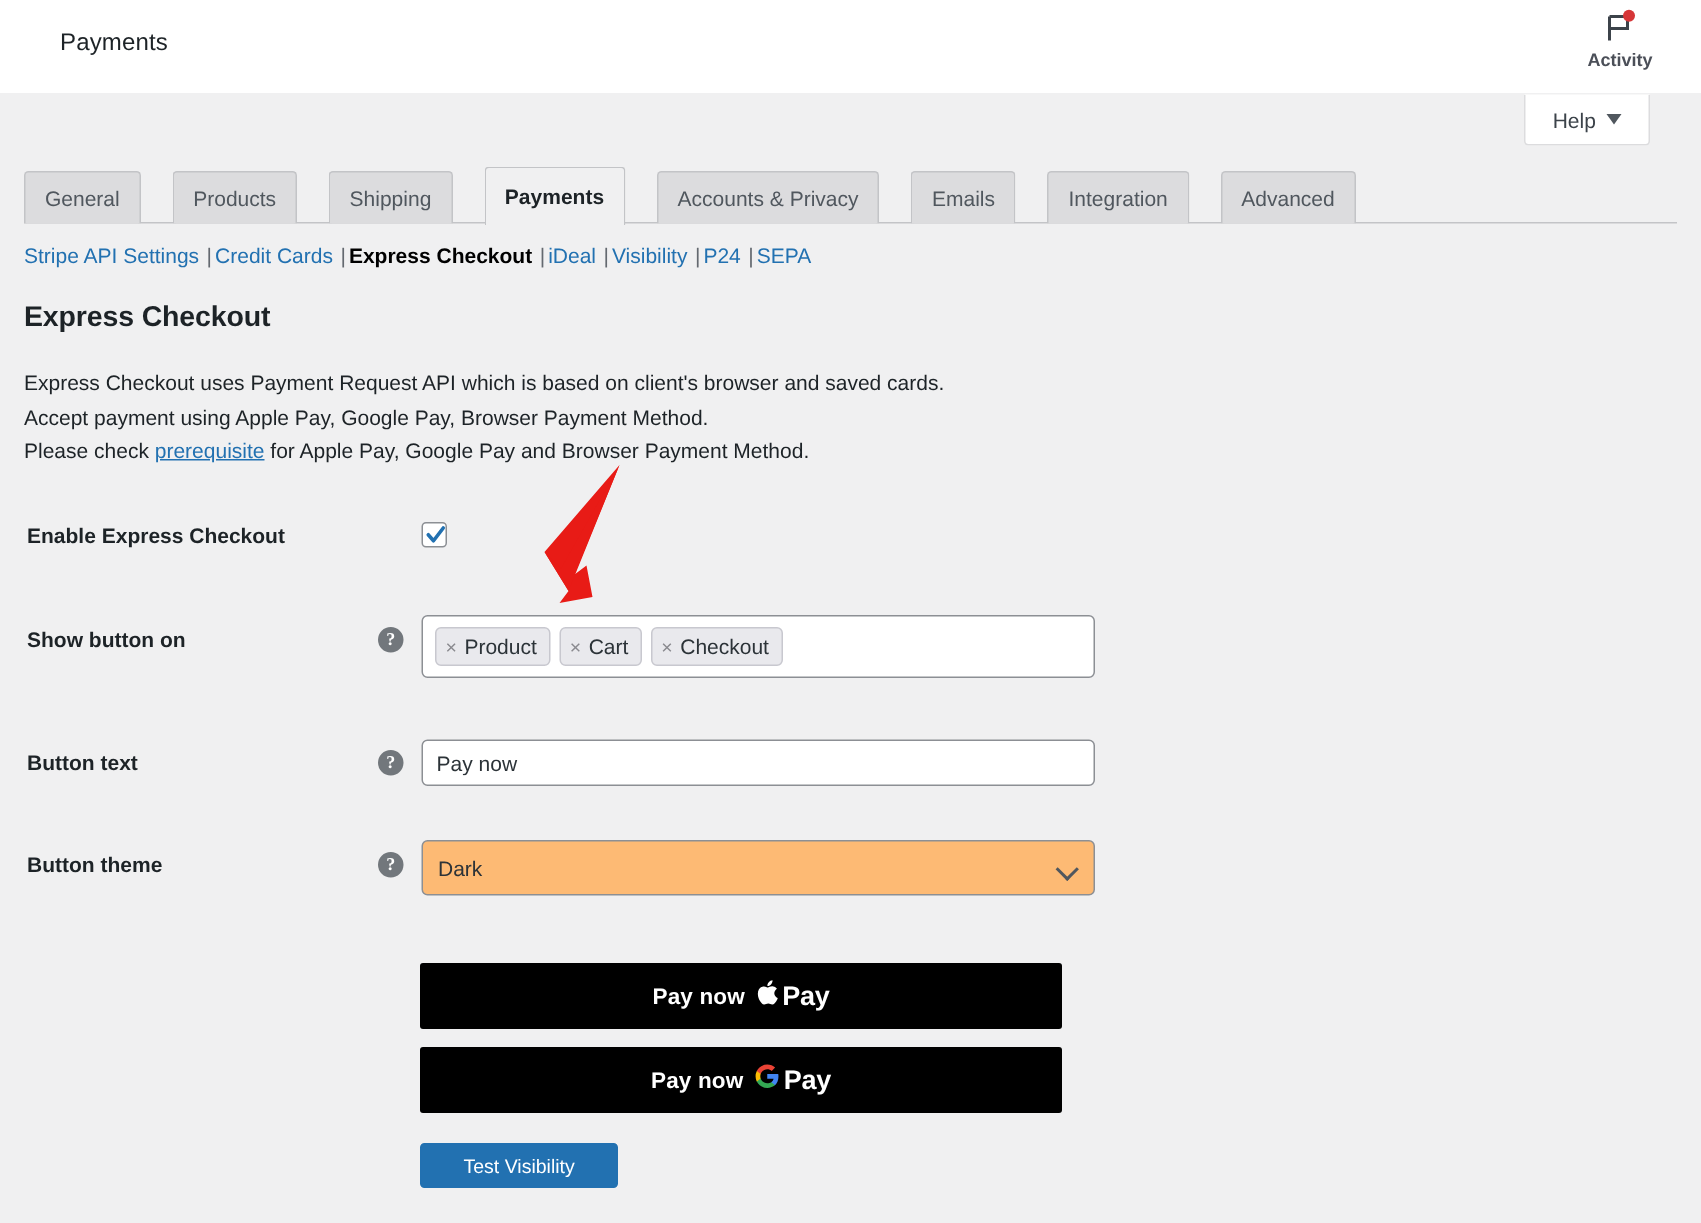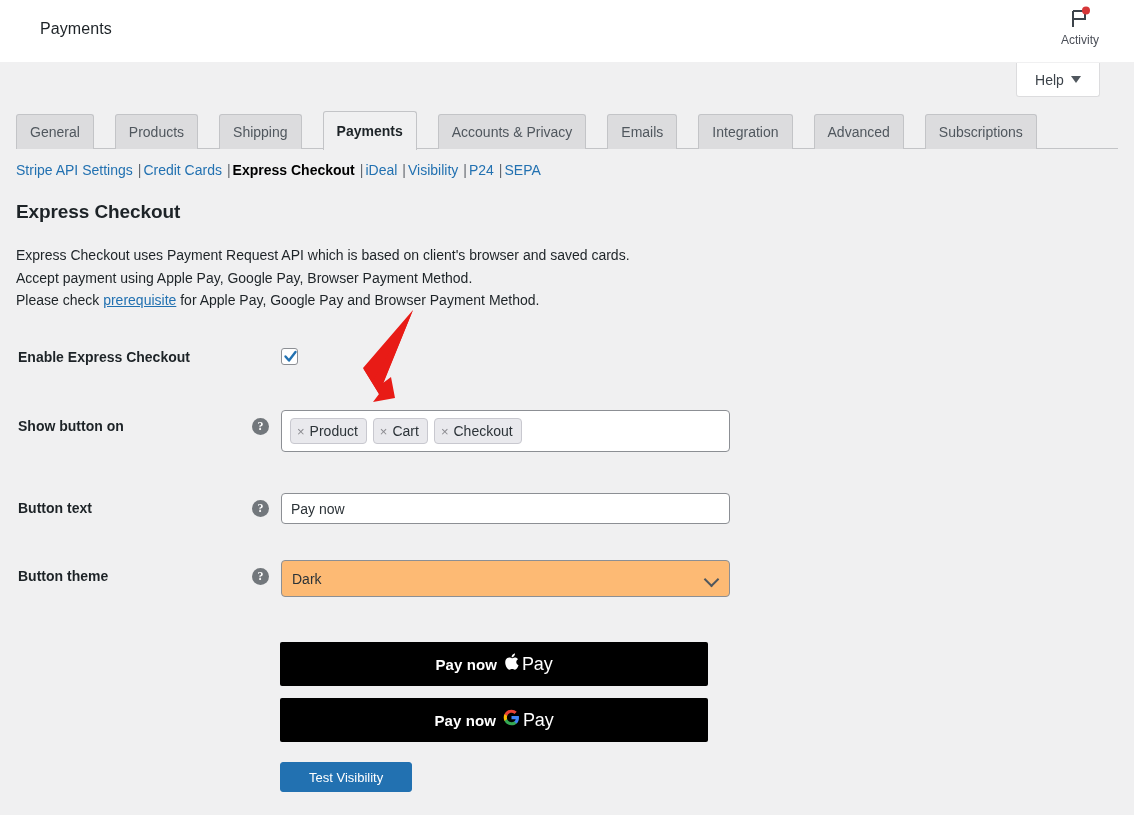--- a/index.html
+++ b/index.html
@@ -30,20 +30,21 @@
     font-weight: 400;
     color: #1d2327;
     letter-spacing: 0.1px;
   }
   .activity-wrap {
     position: absolute;
     right: 15px; top: 6px;
     width: 78px;
     text-align: center;
     cursor: pointer;
+    font-weight: bold;
   }
   .activity-icon {
     display: block;
     margin: 0 auto;
     width: 26px; height: 26px;
     position: relative;
   }
   .activity-label {
     display: block;
     font-size: 12px;
@@ -282,21 +283,21 @@
   }
   .paybtn .ptxt {
     color: #ffffff;
     font-size: 15px;
     font-weight: bold;
     letter-spacing: 0.1px;
   }
   .paybtn .brand {
     color: #ffffff;
     font-size: 18px;
-    font-weight: 400;
+    font-weight: 700;
     letter-spacing: -0.2px;
     display: flex;
     align-items: center;
     gap: 3px;
   }
 
   
   .primary-btn {
     position: absolute;
     left: 280px; top: 762px;
@@ -347,21 +348,20 @@
 <div class="tab-underline"></div>
 <div class="tabs" id="tabs">
     <div class="tab">General</div>
     <div class="tab">Products</div>
     <div class="tab">Shipping</div>
     <div class="tab active">Payments</div>
     <div class="tab">Accounts &amp; Privacy</div>
     <div class="tab">Emails</div>
     <div class="tab">Integration</div>
     <div class="tab">Advanced</div>
-    <div class="tab">Subscriptions</div>
   </div>
 
 <div class="subnav" id="subnav"><a href="#">Stripe API Settings</a><span class="sep">|</span><a href="#">Credit Cards</a><span class="sep">|</span><span class="current">Express Checkout</span><span class="sep">|</span><a href="#">iDeal</a><span class="sep">|</span><a href="#">Visibility</a><span class="sep">|</span><a href="#">P24</a><span class="sep">|</span><a href="#">SEPA</a></div>
 
 <div class="section-title">Express Checkout</div>
 <div class="section-desc">
   <div>Express Checkout uses Payment Request API which is based on client's browser and saved cards.</div>
   <div>Accept payment using Apple Pay, Google Pay, Browser Payment Method.</div>
   <div><span>Please check </span><a href="#">prerequisite</a><span> for Apple Pay, Google Pay and Browser Payment Method.</span></div>
 </div>

